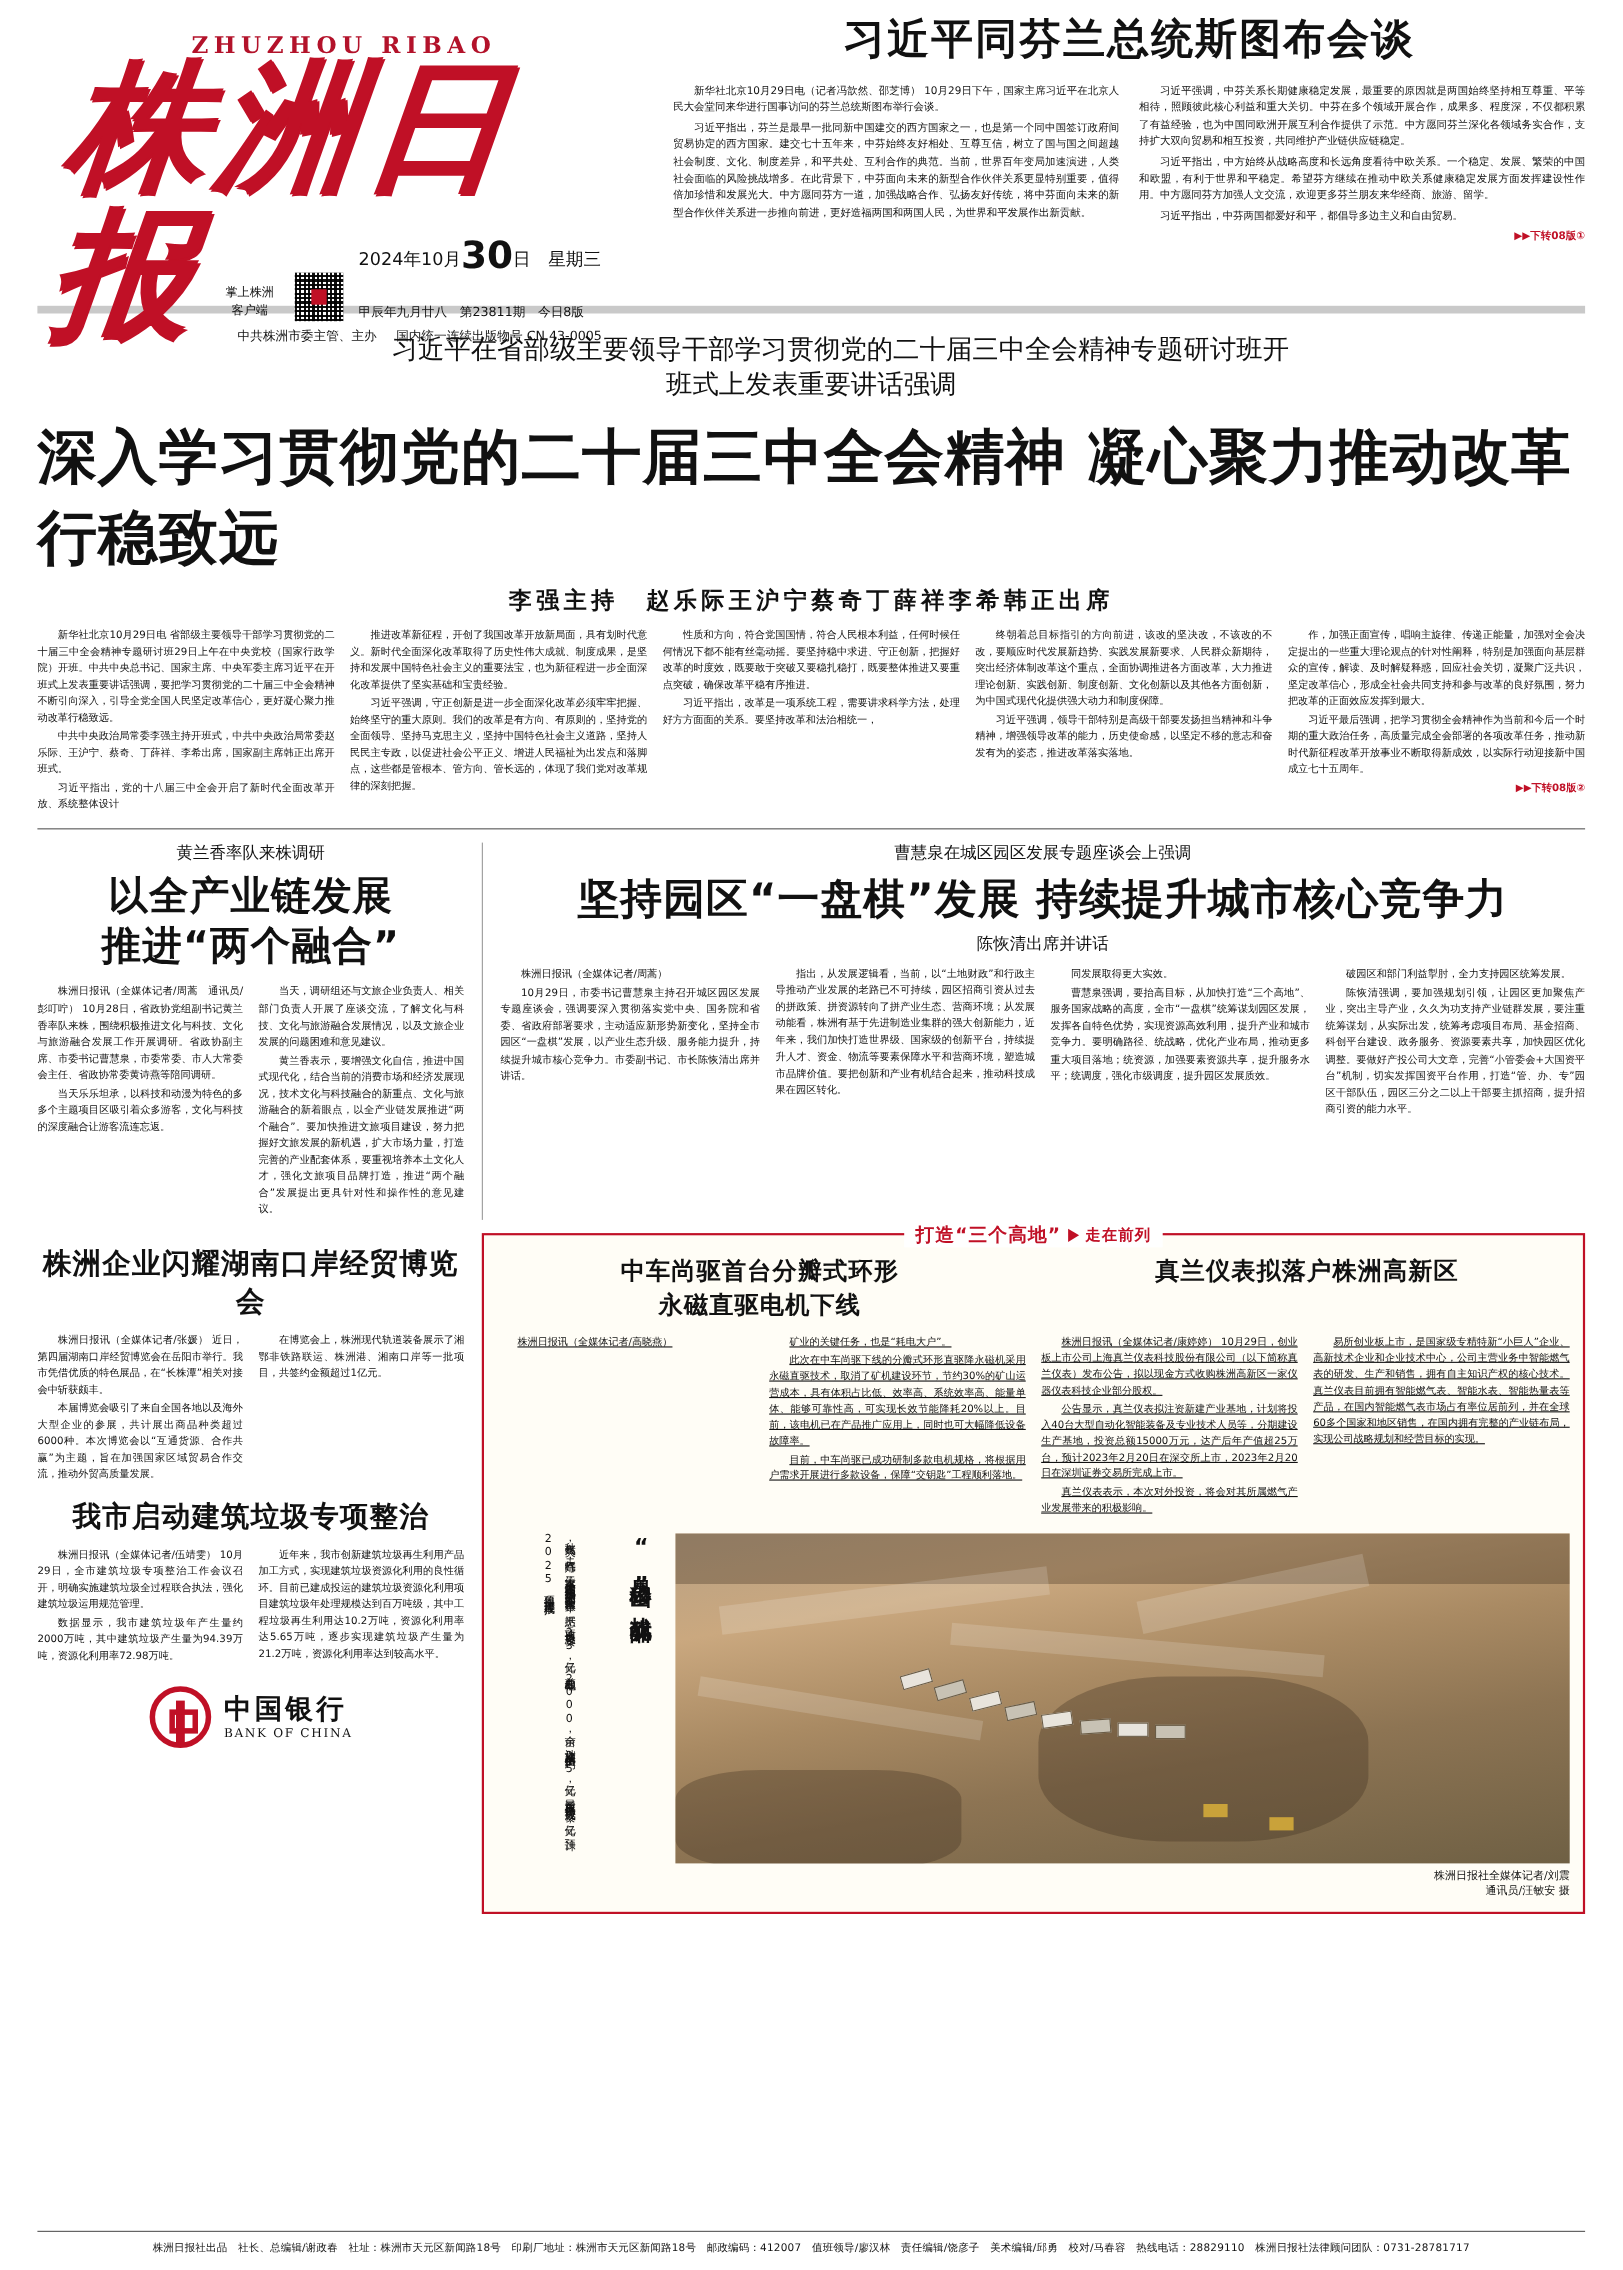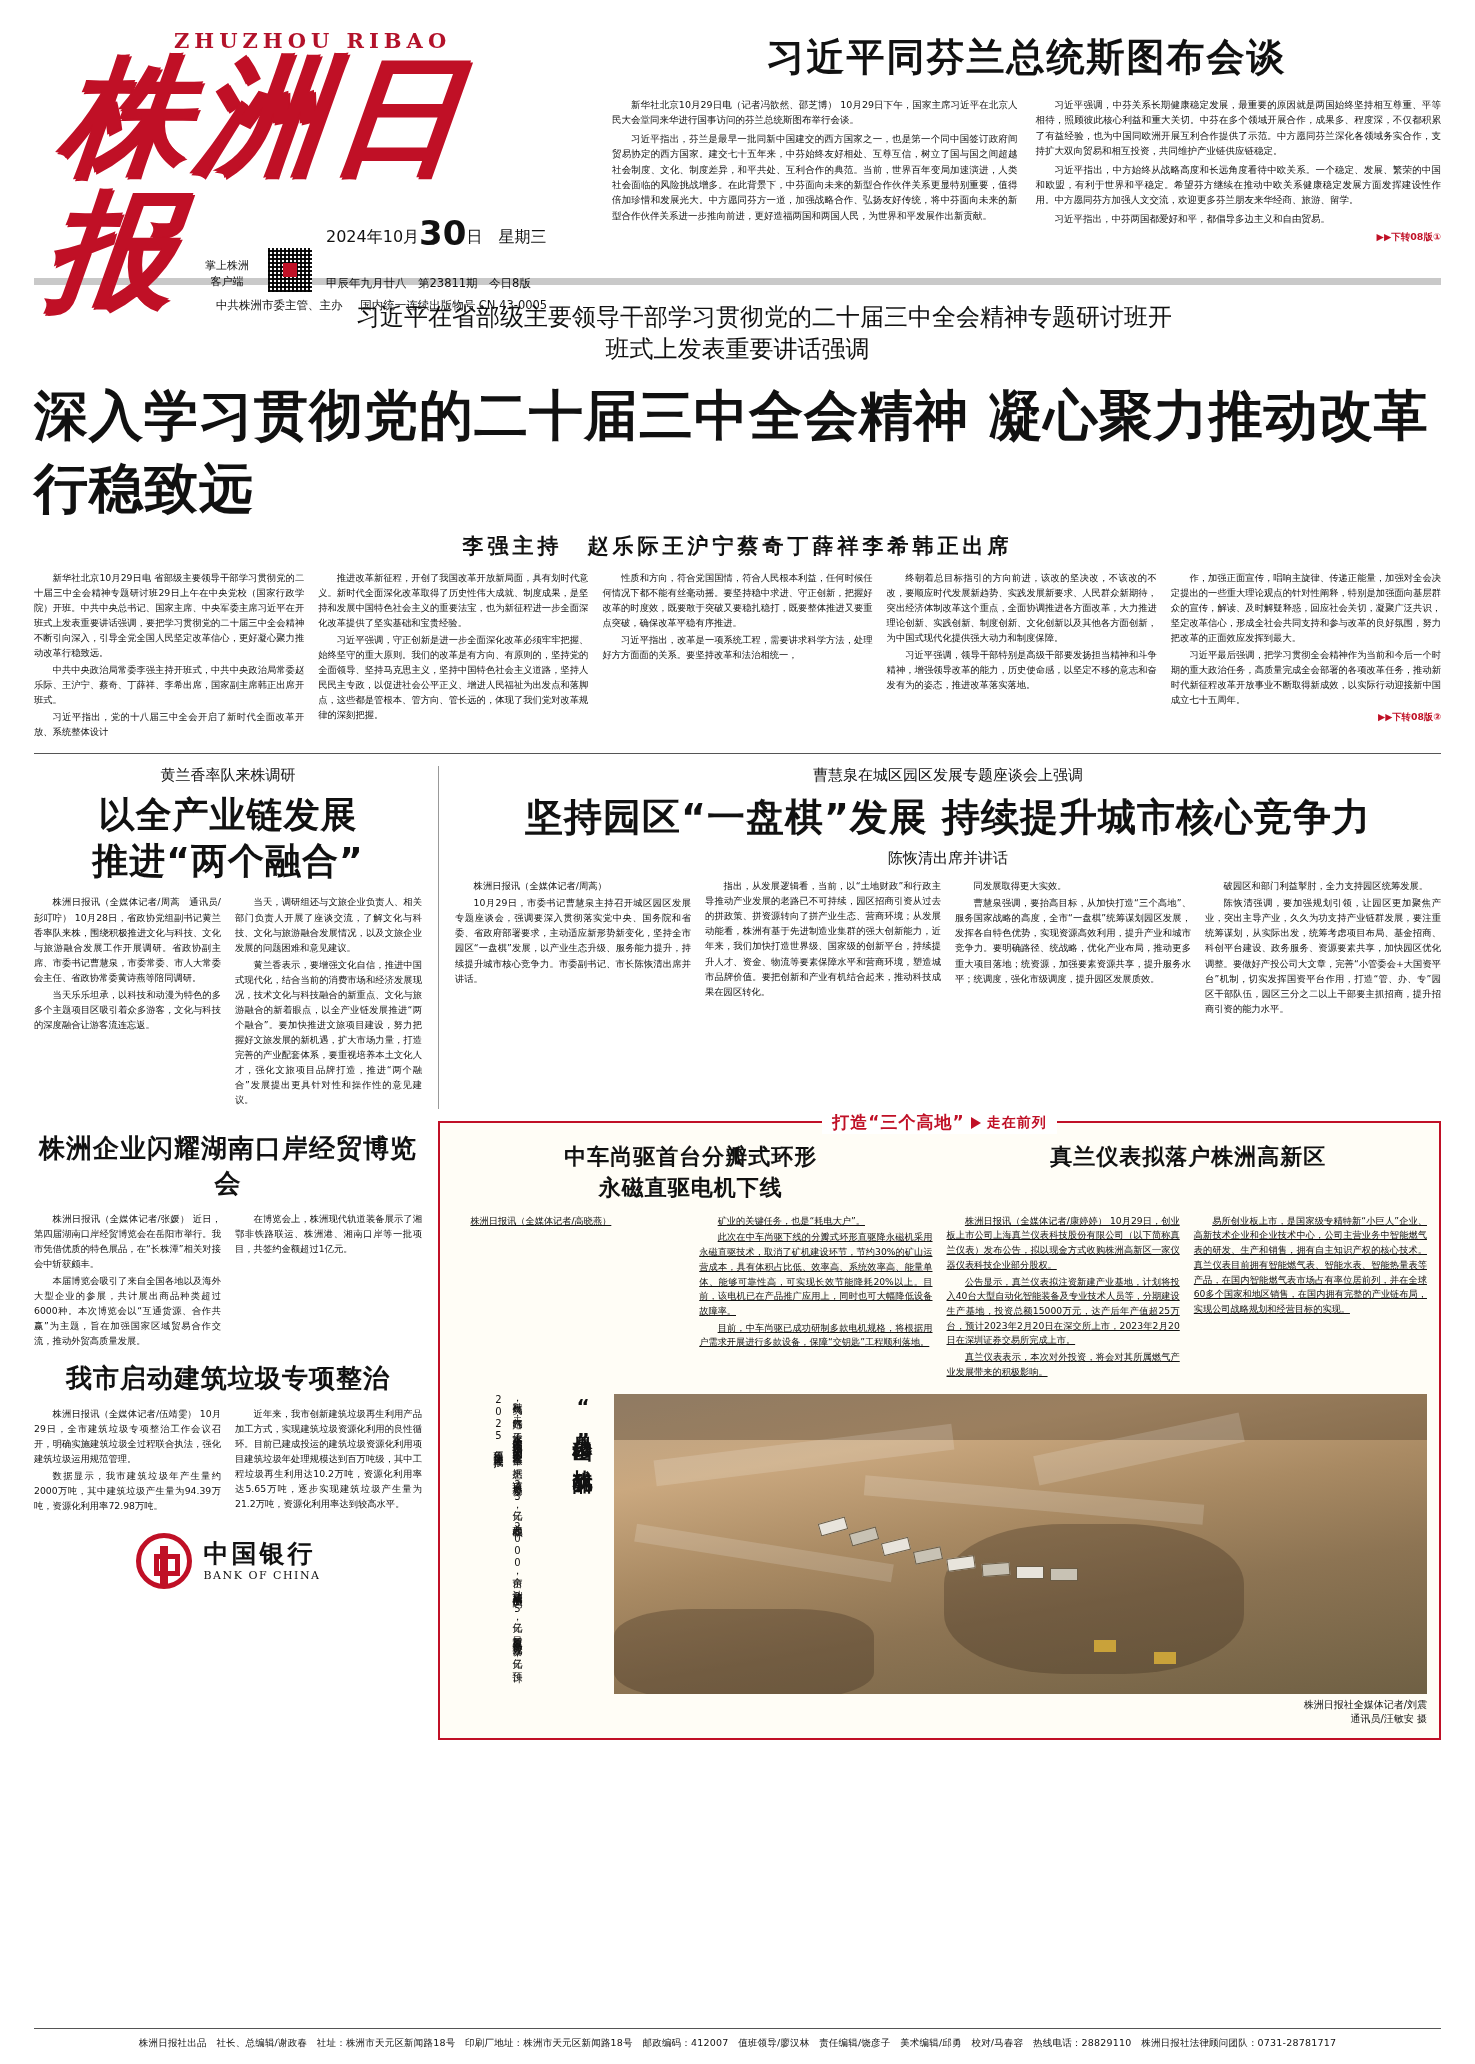--- a/index.html
+++ b/index.html
@@ -39,21 +39,21 @@
       background-blend-mode:multiply;position:relative;}
   .qr:after{content:"";position:absolute;left:15px;top:15px;width:14px;height:14px;background:#c01026;}
   .mh-date{padding-left:6px;}
   .mh-dline1{font-size:16px;white-space:nowrap;}
   .mh-dline1 .big{font-size:34px;font-weight:700;vertical-align:-3px;}
   .mh-dline2{font-size:11.5px;margin-top:16px;white-space:nowrap;}
   .mh-row2{margin-top:5px;font-size:11.5px;white-space:nowrap;padding-left:22px;}
   .mh-row2 span{margin-right:14px;}
 
   
-  .mh-right{flex:1;padding-left:18px;padding-top:32px;}
+  .mh-right{flex:1;padding-left:18px;padding-top:10px;}
   .top-headline{
     font-size:38px;font-weight:700;text-align:center;letter-spacing:2px;
     font-family:"DejaVu Sans","Liberation Sans",sans-serif;
     margin-bottom:14px;
   }
   .top-cols{display:flex;gap:18px;font-size:9.5px;line-height:1.62;text-align:justify;}
   .top-cols .col{flex:1;}
   .top-cols p{margin:0 0 3px 0;text-indent:2em;}
   .jump{color:#c01026;font-weight:700;text-align:right;white-space:nowrap;}
 

